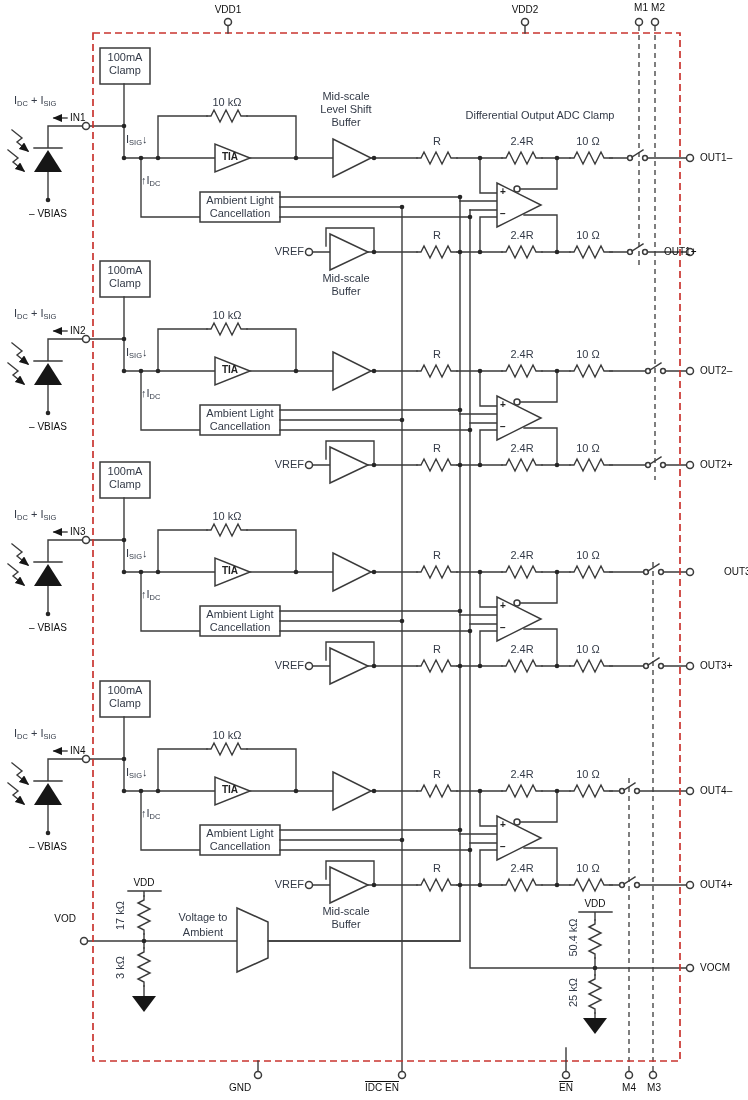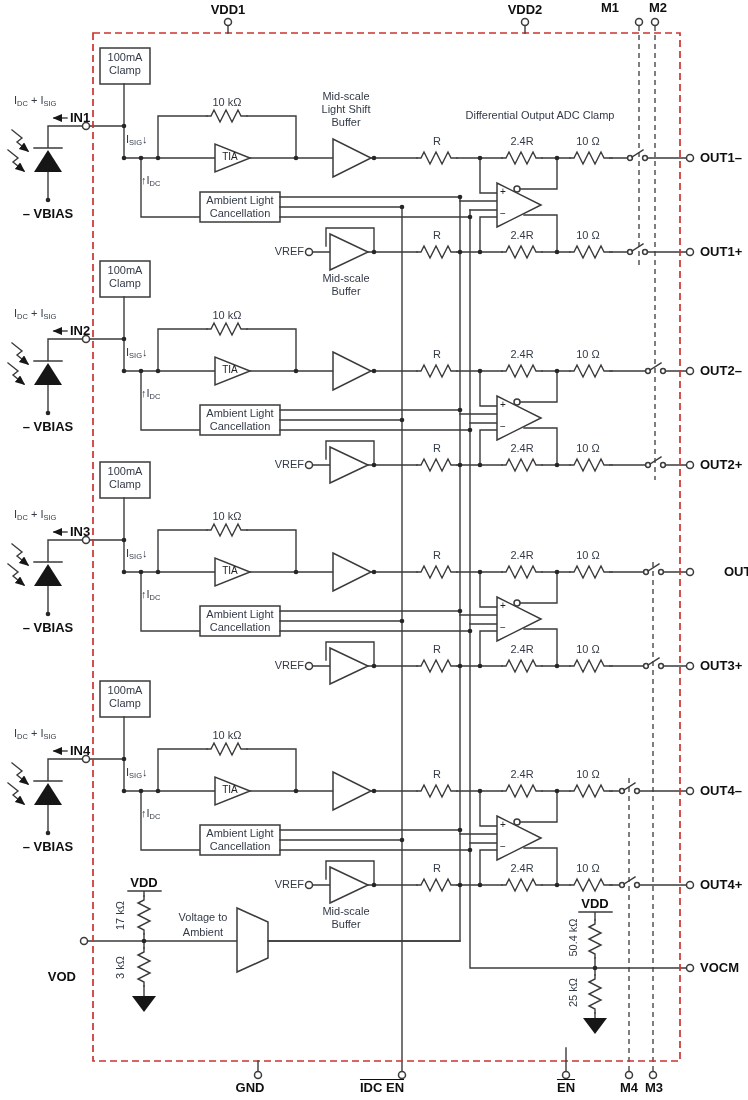--- a/index.html
+++ b/index.html
@@ -8,25 +8,25 @@
   svg{position:absolute;left:0;top:0}
   .w{stroke:#3b3b3b;stroke-width:1.4;fill:none;stroke-linecap:square}
   .box{fill:#ffffff;stroke:#3b3b3b;stroke-width:1.5}
   .amp{fill:#ffffff;stroke:#3b3b3b;stroke-width:1.5;stroke-linejoin:miter}
   .dot{fill:#262626;stroke:none}
   .term{fill:#ffffff;stroke:#3b3b3b;stroke-width:1.5}
   .dash{stroke:#3b3b3b;stroke-width:1.3;fill:none;stroke-dasharray:5 4}
   .red{stroke:#c9342f;stroke-width:1.7;fill:none;stroke-dasharray:7 4}
   .fd{fill:#161616;stroke:none}
   .lbl{position:absolute;font-size:11px;color:#333a47;line-height:13px;white-space:nowrap}
-  .pin{position:absolute;font-size:13px;font-weight:bold;color:#0f0f0f;line-height:13px;white-space:nowrap}
+  .pin{position:absolute;font-size:10px;font-weight:normal;color:#0f0f0f;line-height:13px;white-space:nowrap}
   .c{text-align:center}
   .r{text-align:right}
   .rot{transform:rotate(-90deg);transform-origin:center center}
-  .tiny{font-size:10px;font-weight:normal;color:#222}
+  .tiny{font-size:10px;font-weight:bold;color:#222}
   sub{font-size:7.5px;vertical-align:-2px;letter-spacing:0}
   .ovl{text-decoration:overline}
 </style>
 </head>
 <body>
 
 <svg width="748" height="1100" viewBox="0 0 748 1100">
   <defs>
     <marker id="ah" markerWidth="9" markerHeight="8" refX="6" refY="3" orient="auto">
       <path d="M0 0 L7 3 L0 6 Z" fill="#161616"></path>
@@ -179,52 +179,52 @@
     <circle class="term" cx="258" cy="1075" r="3.5"></circle>
     <circle class="term" cx="402" cy="1075" r="3.5"></circle>
     <circle class="term" cx="566" cy="1075" r="3.5"></circle>
     <circle class="term" cx="629" cy="1075" r="3.5"></circle>
     <circle class="term" cx="653" cy="1075" r="3.5"></circle>
   </g>
 </svg>
 
 <div class="pin c" style="left:204px;top:3px;width:48px">VDD1</div>
 <div class="pin c" style="left:501px;top:3px;width:48px">VDD2</div>
-<div class="pin c" style="left:599px;top:1px;width:22px">M1</div>
+<div class="pin c" style="left:630px;top:1px;width:22px">M1</div>
 <div class="pin c" style="left:647px;top:1px;width:22px">M2</div>
 
-<div class="pin c" style="left:226px;top:1081px;width:48px">GND</div>
+<div class="pin c" style="left:216px;top:1081px;width:48px">GND</div>
 <div class="pin c" style="left:352px;top:1081px;width:60px"><span class="ovl">IDC EN</span></div>
 <div class="pin c" style="left:554px;top:1081px;width:24px"><span class="ovl">EN</span></div>
 <div class="pin c" style="left:617px;top:1081px;width:24px">M4</div>
 <div class="pin c" style="left:642px;top:1081px;width:24px">M3</div>
 
 <div class="lbl" style="left:14px;top:94px"><span>I</span><sub>DC</sub><span> + </span><span>I</span><sub>SIG</sub></div>
 <div class="pin" style="left:70px;top:111px">IN1</div>
 <div class="pin c" style="left:18px;top:207px;width:60px">– VBIAS</div>
 <div class="lbl c" style="left:100px;top:51px;width:50px"><span>100mA</span><br><span>Clamp</span></div>
 <div class="lbl c" style="left:202px;top:96px;width:50px">10 kΩ</div>
 <div class="lbl" style="left:126px;top:133px"><span>I</span><sub>SIG</sub><span>↓</span></div>
 <div class="lbl" style="left:141px;top:174px"><span>↑</span><span>I</span><sub>DC</sub></div>
 <div class="lbl c" style="left:200px;top:194px;width:80px"><span>Ambient Light</span><br><span>Cancellation</span></div>
 <div class="tiny c" style="position:absolute;left:214px;top:151px;width:32px">TIA</div>
 <div class="lbl r" style="left:264px;top:245px;width:40px">VREF</div>
-<div class="lbl c" style="left:306px;top:90px;width:80px"><span>Mid-scale</span><br><span>Light Shift</span><br><span>Buffer</span></div>
+<div class="lbl c" style="left:306px;top:90px;width:80px"><span>Mid-scale</span><br><span>Level Shift</span><br><span>Buffer</span></div>
 <div class="lbl c" style="left:450px;top:109px;width:180px">Differential Output ADC Clamp</div>
 <div class="lbl c" style="left:306px;top:272px;width:80px"><span>Mid-scale</span><br><span>Buffer</span></div>
 <div class="lbl c" style="left:425px;top:135px;width:24px">R</div>
 <div class="lbl c" style="left:500px;top:135px;width:44px">2.4R</div>
 <div class="lbl c" style="left:566px;top:135px;width:44px">10 Ω</div>
 <div class="lbl c" style="left:425px;top:229px;width:24px">R</div>
 <div class="lbl c" style="left:500px;top:229px;width:44px">2.4R</div>
 <div class="lbl c" style="left:566px;top:229px;width:44px">10 Ω</div>
 <div class="tiny" style="position:absolute;left:500px;top:186px">+</div>
 <div class="tiny" style="position:absolute;left:500px;top:208px">−</div>
 <div class="pin" style="left:700px;top:151px">OUT1–</div>
-<div class="pin" style="left:700px;top:245px">OUT1+</div>
+<div class="pin" style="left:664px;top:245px">OUT1+</div>
 
 <div class="lbl" style="left:14px;top:307px"><span>I</span><sub>DC</sub><span> + </span><span>I</span><sub>SIG</sub></div>
 <div class="pin" style="left:70px;top:324px">IN2</div>
 <div class="pin c" style="left:18px;top:420px;width:60px">– VBIAS</div>
 <div class="lbl c" style="left:100px;top:264px;width:50px"><span>100mA</span><br><span>Clamp</span></div>
 <div class="lbl c" style="left:202px;top:309px;width:50px">10 kΩ</div>
 <div class="lbl" style="left:126px;top:346px"><span>I</span><sub>SIG</sub><span>↓</span></div>
 <div class="lbl" style="left:141px;top:387px"><span>↑</span><span>I</span><sub>DC</sub></div>
 <div class="lbl c" style="left:200px;top:407px;width:80px"><span>Ambient Light</span><br><span>Cancellation</span></div>
 <div class="tiny c" style="position:absolute;left:214px;top:364px;width:32px">TIA</div>
@@ -276,21 +276,21 @@
 <div class="lbl c" style="left:500px;top:768px;width:44px">2.4R</div>
 <div class="lbl c" style="left:566px;top:768px;width:44px">10 Ω</div>
 <div class="lbl c" style="left:425px;top:862px;width:24px">R</div>
 <div class="lbl c" style="left:500px;top:862px;width:44px">2.4R</div>
 <div class="lbl c" style="left:566px;top:862px;width:44px">10 Ω</div>
 <div class="tiny" style="position:absolute;left:500px;top:819px">+</div>
 <div class="tiny" style="position:absolute;left:500px;top:841px">−</div>
 <div class="pin" style="left:700px;top:784px">OUT4–</div>
 <div class="pin" style="left:700px;top:878px">OUT4+</div>
 
-<div class="pin r" style="left:36px;top:970px;width:40px">VOD</div>
+<div class="pin r" style="left:36px;top:912px;width:40px">VOD</div>
 <div class="pin c" style="left:120px;top:876px;width:48px">VDD</div>
 <div class="lbl rot c" style="left:98px;top:909px;width:44px">17 kΩ</div>
 <div class="lbl rot c" style="left:98px;top:961px;width:44px">3 kΩ</div>
 <div class="lbl c" style="left:163px;top:910px;width:80px;line-height:15px"><span>Voltage to</span><br><span>Ambient</span></div>
 
 <div class="pin c" style="left:571px;top:897px;width:48px">VDD</div>
 <div class="lbl rot c" style="left:546px;top:931px;width:54px">50.4 kΩ</div>
 <div class="lbl rot c" style="left:546px;top:986px;width:54px">25 kΩ</div>
 <div class="pin" style="left:700px;top:961px">VOCM</div>
 

